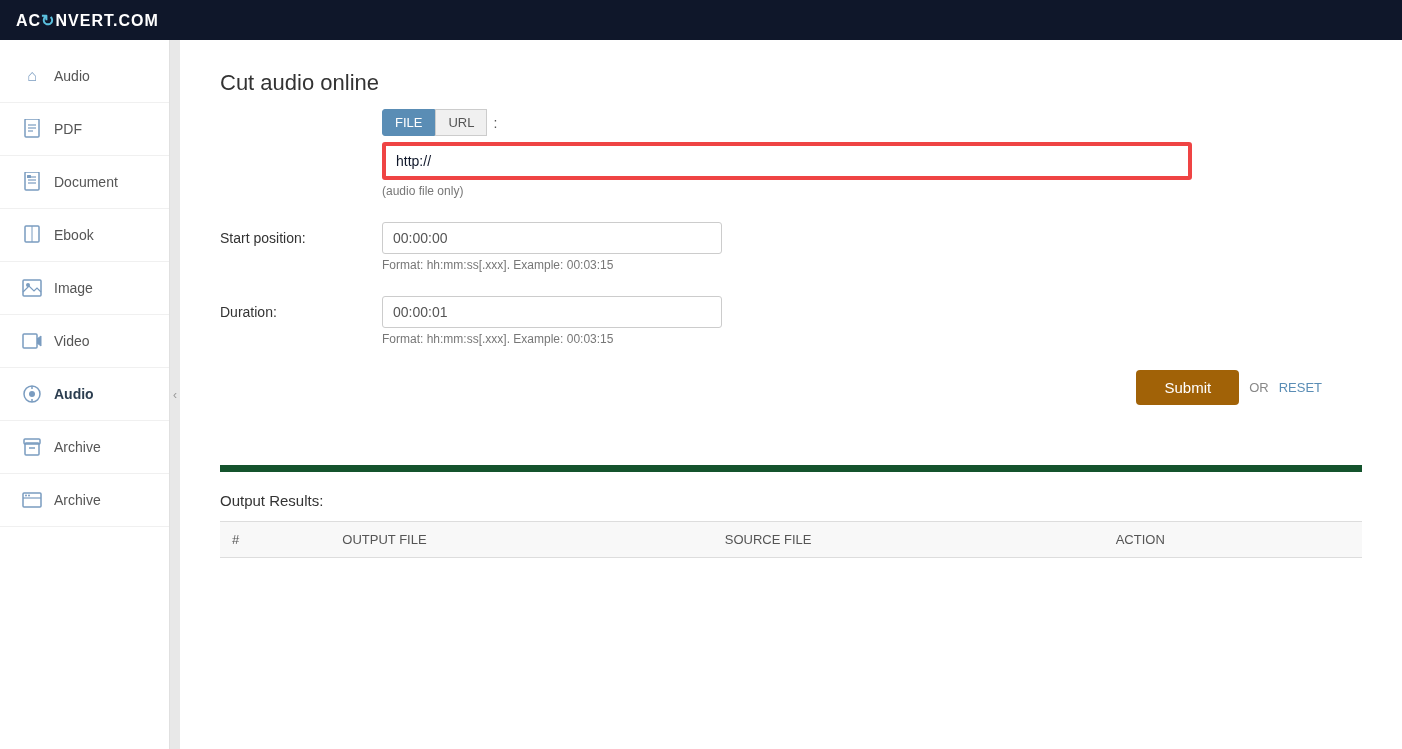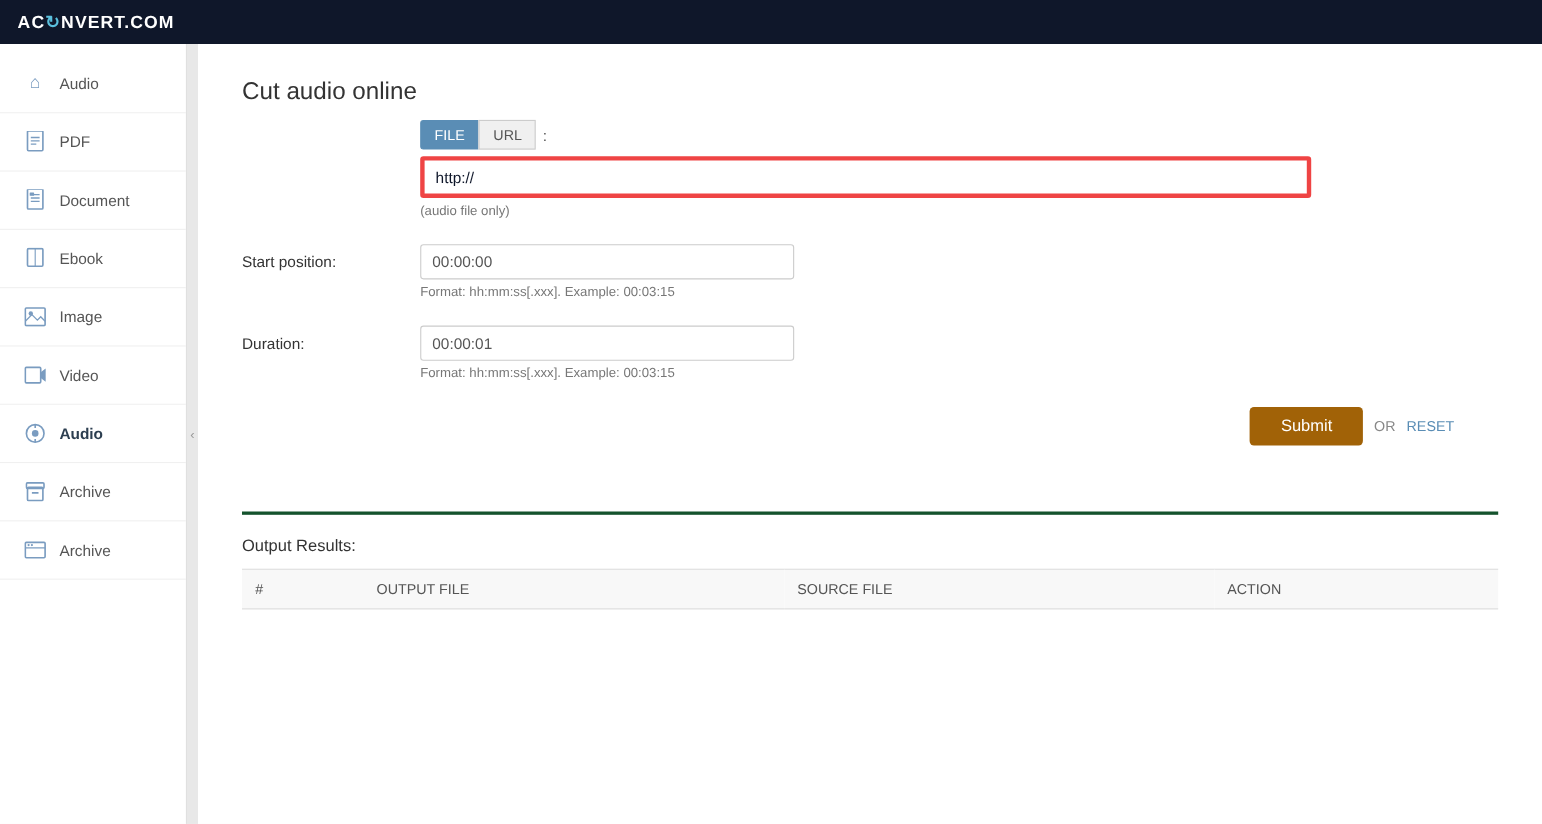--- a/index.html
+++ b/index.html
@@ -205,21 +205,21 @@
       color: #5a8db5;
       font-size: 13px;
       cursor: pointer;
       text-decoration: none;
     }
 
     
     .output-section {
       margin-top: 60px;
       padding-top: 20px;
-      border-top: 3px solid #14532d;
+      border-top: 7px solid #14532d;
     }
     .output-title {
       font-size: 15px;
       color: #333;
       margin-bottom: 12px;
     }
     .results-table {
       width: 100%;
       border-collapse: collapse;
     }

